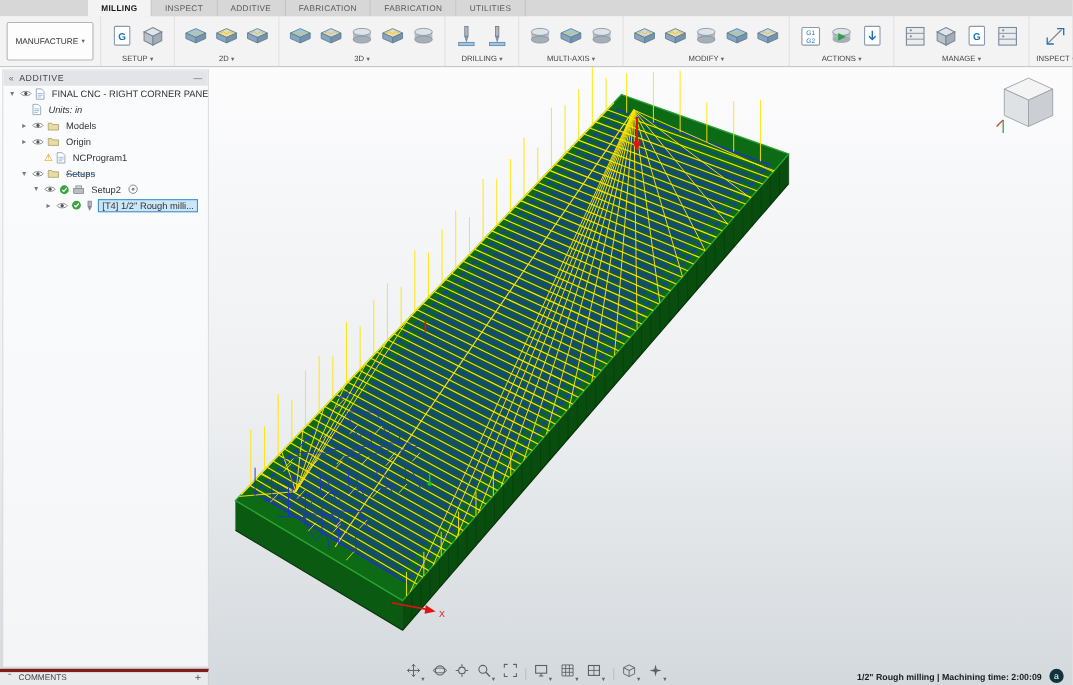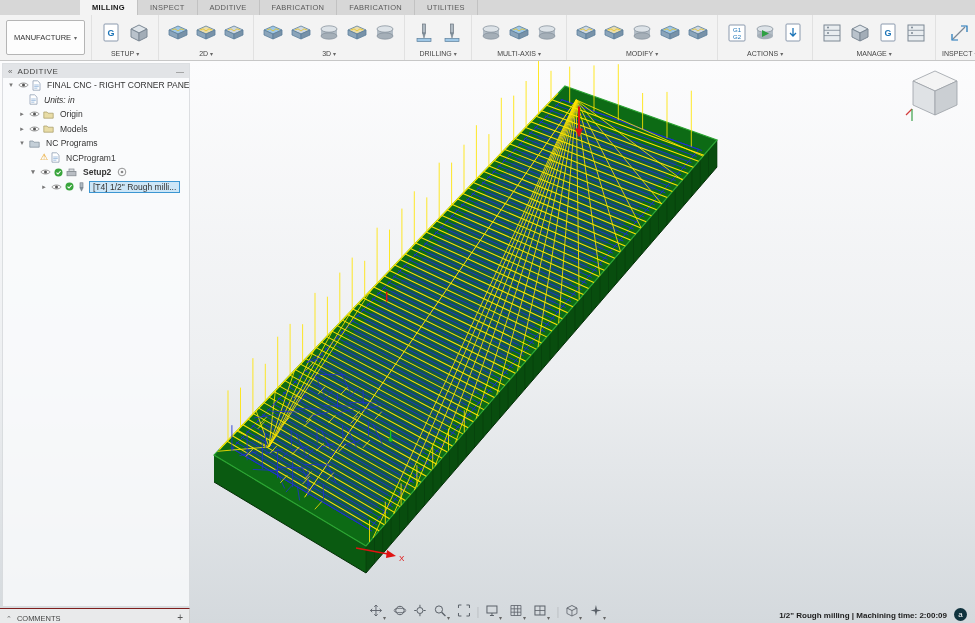--- a/index.html
+++ b/index.html
@@ -34,21 +34,21 @@
   .bmin{color:#666;}
   .trow{display:flex;align-items:center;height:14.5px;gap:3px;white-space:nowrap;overflow:hidden;}
   .exp{width:8px;font-size:7px;color:#777;text-align:center;flex:0 0 8px;}
   .ticon{display:flex;align-items:center;flex:0 0 auto;}
   .tlabel{padding:0 3px;}
   .tlabel.sel{background:#cde6f7;border:1px solid #3c96d2;}
   .tlabel.strike{text-decoration:line-through;text-decoration-style:dashed;text-decoration-color:#3c82c8;}
   .warnglyph{color:#e69500;font-size:9px;line-height:1;}
 
   
-  .comments{position:absolute;left:0;bottom:0;width:190px;height:15px;background:#e9eaeb;border-top:1px solid #7f1d1d;border-right:1px solid #cfcfcf;display:flex;align-items:flex-end;padding:0 6px;gap:5px;font-size:7.5px;color:#444;z-index:7;}
+  .comments{position:absolute;left:0;bottom:0;width:190px;height:15px;background:#e9eaeb;border-top:3px solid #7f1d1d;border-right:1px solid #cfcfcf;display:flex;align-items:flex-start;padding:0 6px;gap:5px;font-size:7.5px;color:#444;z-index:7;}
   .cchev{font-size:7px;color:#666;}
   .cplus{margin-left:auto;font-size:10px;color:#555;}
   .navbar{position:absolute;bottom:2px;left:50%;transform:translateX(-50%);display:flex;align-items:center;gap:7px;z-index:6;}
   .navitem{display:flex;align-items:flex-end;gap:1px;cursor:default;}
   .navsep{width:1px;height:11px;background:#bcc0c4;}
   .statusbar{position:absolute;right:28px;bottom:3px;font-size:8px;font-weight:bold;color:#1c1c1c;z-index:6;}
   .assistant{position:absolute;right:8px;bottom:2px;width:13px;height:13px;border-radius:50%;background:#10333e;color:#fff;font-size:8px;display:flex;align-items:center;justify-content:center;z-index:6;}
 </style>
 </head>
 <body>
@@ -810,60 +810,66 @@
             <svg width="11" height="8" viewBox="0 0 11 8">
               <path d="M0.8 4 C2.5 1.4 8.5 1.4 10.2 4 C8.5 6.6 2.5 6.6 0.8 4 Z" fill="#fff" stroke="#8a8a8a" stroke-width="0.9"></path>
               <circle cx="5.5" cy="4" r="1.5" fill="#555"></circle>
             </svg>
           </span>
           <span class="ticon">
             <svg width="11" height="9" viewBox="0 0 11 9">
               <path d="M0.8 2 H4 L5 3.2 H10.2 V8.2 H0.8 Z" fill="#e8dca6" stroke="#a59a63" stroke-width="0.7"></path>
             </svg>
           </span>
-          <span class="tlabel">Origin</span>
+          <span class="tlabel">Models</span>
         </div>
         <div class="trow" style="padding-left: 15px;">
           <span class="exp">▸</span>
           <span class="ticon">
             <svg width="11" height="8" viewBox="0 0 11 8">
               <path d="M0.8 4 C2.5 1.4 8.5 1.4 10.2 4 C8.5 6.6 2.5 6.6 0.8 4 Z" fill="#fff" stroke="#8a8a8a" stroke-width="0.9"></path>
               <circle cx="5.5" cy="4" r="1.5" fill="#555"></circle>
             </svg>
           </span>
           <span class="ticon">
             <svg width="11" height="9" viewBox="0 0 11 9">
               <path d="M0.8 2 H4 L5 3.2 H10.2 V8.2 H0.8 Z" fill="#e8dca6" stroke="#a59a63" stroke-width="0.7"></path>
             </svg>
           </span>
-          <span class="tlabel">Models</span>
-        </div>
-        <div class="trow" style="padding-left: 15px;">
-          <span class="exp">▾</span>
-          <span class="ticon">
-            <svg width="11" height="9" viewBox="0 0 11 9">
-              <path d="M0.8 2 H4 L5 3.2 H10.2 V8.2 H0.8 Z" fill="#c4cfd8" stroke="#7d8b98" stroke-width="0.7"></path>
-            </svg>
-          </span>
-          <span class="tlabel">NC Programs</span>
+          <span class="tlabel">Origin</span>
         </div>
         <div class="trow" style="padding-left: 26px;">
           <span class="exp"></span>
           <span class="ticon">
             <span class="warnglyph">⚠</span>
           </span>
           <span class="ticon">
             <svg width="9" height="11" viewBox="0 0 9 11">
               <path d="M1 0.8 H5.6 L8 3.2 V10.2 H1 Z" fill="#fff" stroke="#90a0b4" stroke-width="0.8"></path>
               <path d="M2.2 5 H6.8 M2.2 6.6 H6.8 M2.2 8.2 H5.4" stroke="#7fa8d4" stroke-width="0.7" fill="none"></path>
             </svg>
           </span>
           <span class="tlabel">NCProgram1</span>
         </div>
-        <div class="trow" style="padding-left: 26px; font-weight: bold;">
+        <div class="trow" style="padding-left: 15px;">
+          <span class="exp">▾</span>
+          <span class="ticon">
+            <svg width="11" height="8" viewBox="0 0 11 8">
+              <path d="M0.8 4 C2.5 1.4 8.5 1.4 10.2 4 C8.5 6.6 2.5 6.6 0.8 4 Z" fill="#fff" stroke="#8a8a8a" stroke-width="0.9"></path>
+              <circle cx="5.5" cy="4" r="1.5" fill="#555"></circle>
+            </svg>
+          </span>
+          <span class="ticon">
+            <svg width="11" height="9" viewBox="0 0 11 9">
+              <path d="M0.8 2 H4 L5 3.2 H10.2 V8.2 H0.8 Z" fill="#e8dca6" stroke="#a59a63" stroke-width="0.7"></path>
+            </svg>
+          </span>
+          <span class="tlabel strike">Setups</span>
+        </div>
+        <div class="trow" style="padding-left: 26px;">
           <span class="exp">▾</span>
           <span class="ticon">
             <svg width="11" height="8" viewBox="0 0 11 8">
               <path d="M0.8 4 C2.5 1.4 8.5 1.4 10.2 4 C8.5 6.6 2.5 6.6 0.8 4 Z" fill="#fff" stroke="#8a8a8a" stroke-width="0.9"></path>
               <circle cx="5.5" cy="4" r="1.5" fill="#555"></circle>
             </svg>
           </span>
           <span class="ticon">
             <svg width="9" height="9" viewBox="0 0 9 9">
               <circle cx="4.5" cy="4.5" r="4" fill="#39a53c"></circle>

